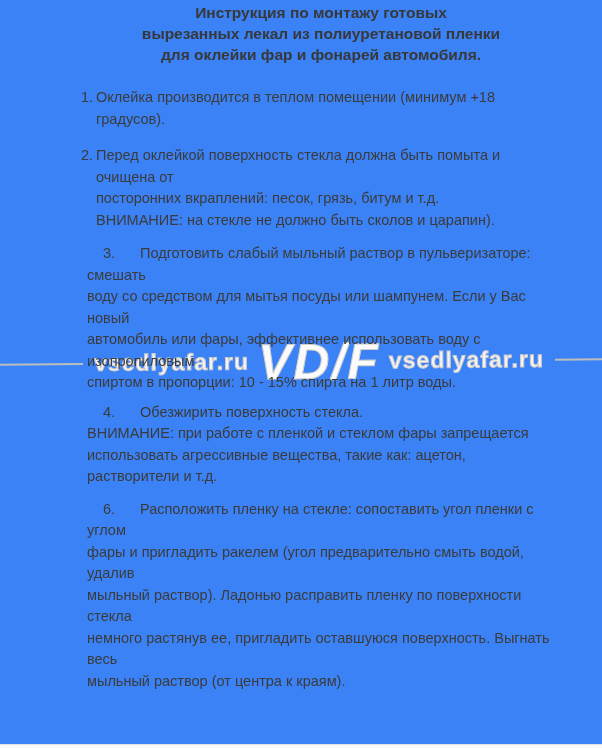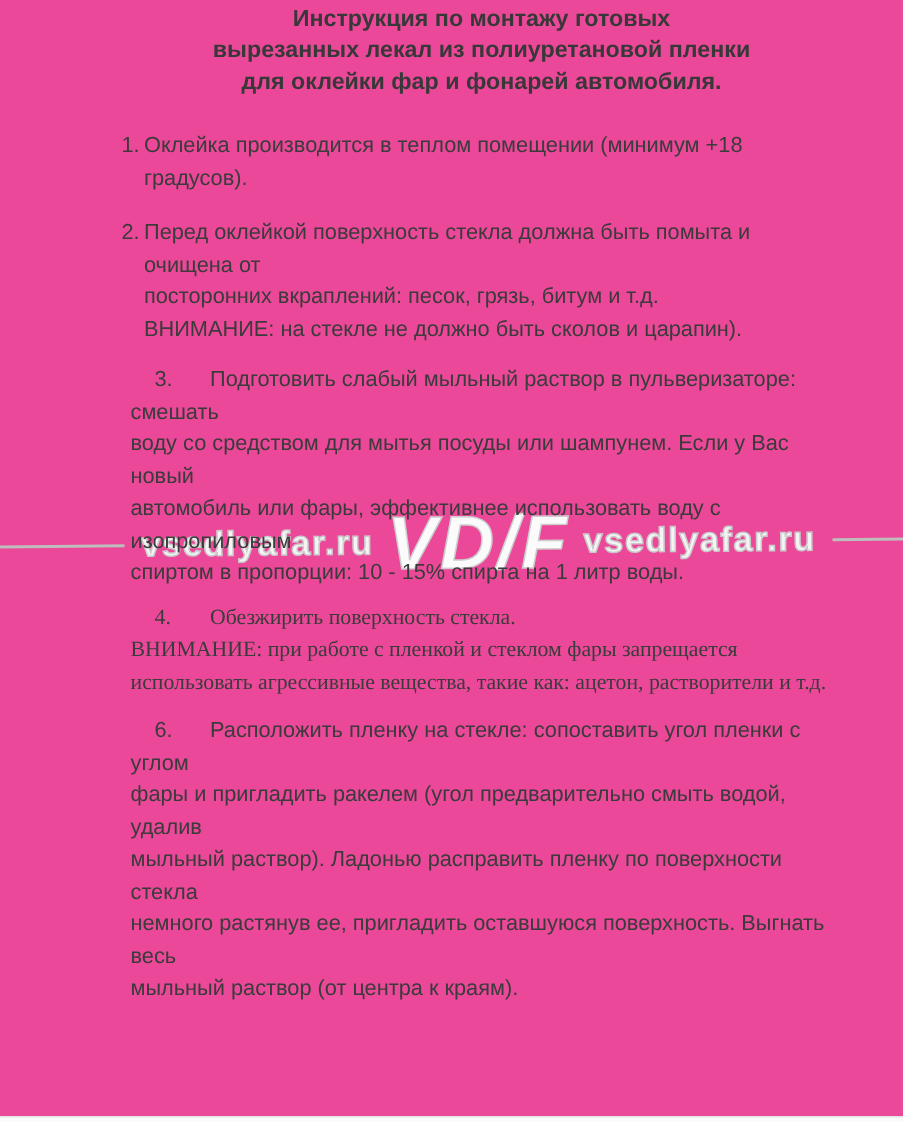--- a/index.html
+++ b/index.html
@@ -1,21 +1,21 @@
 <!DOCTYPE html>
 <html lang="ru"><head>
 <meta charset="utf-8">
 <style>
   html, body { margin: 0; padding: 0; background: #ffffff; }
   .page {
     position: relative;
     z-index: 0;
     width: 602px;
     height: 748px;
-    background: #ec4899;
+    background: #3b82f6;
     overflow: hidden;
     font-family: "Liberation Sans", sans-serif;
     color: #3b3b3b;
     font-size: 14.5px;
     line-height: 21.5px;
   }
   .title {
     margin: 2px 40px 0 80px;
     text-align: center;
     font-size: 15.5px;
@@ -33,21 +33,21 @@
   .li-1 { margin-top: 22px; }
   .li-2 { margin-top: 15px; }
   .li-num { position: absolute; left: -15px; top: 0; }
   .li-text { white-space: pre-line; }
   
   .para {
     margin-left: 87px;
     margin-right: 40px;
   }
   .para-3 { margin-top: 12px; }
-  .para-4 { margin-top: 8px; font-family: Liberation Serif, serif; }
+  .para-4 { margin-top: 8px; }
   .para-5 { margin-top: 10px; }
   .para-6 { margin-top: 11px; }
   .para-num { display: inline-block; margin-left: 16px; width: 37px; }
   .para-text { white-space: pre-line; }
   
   .watermark {
     position: absolute;
     top: 334px;
     left: 0;
     width: 602px;

